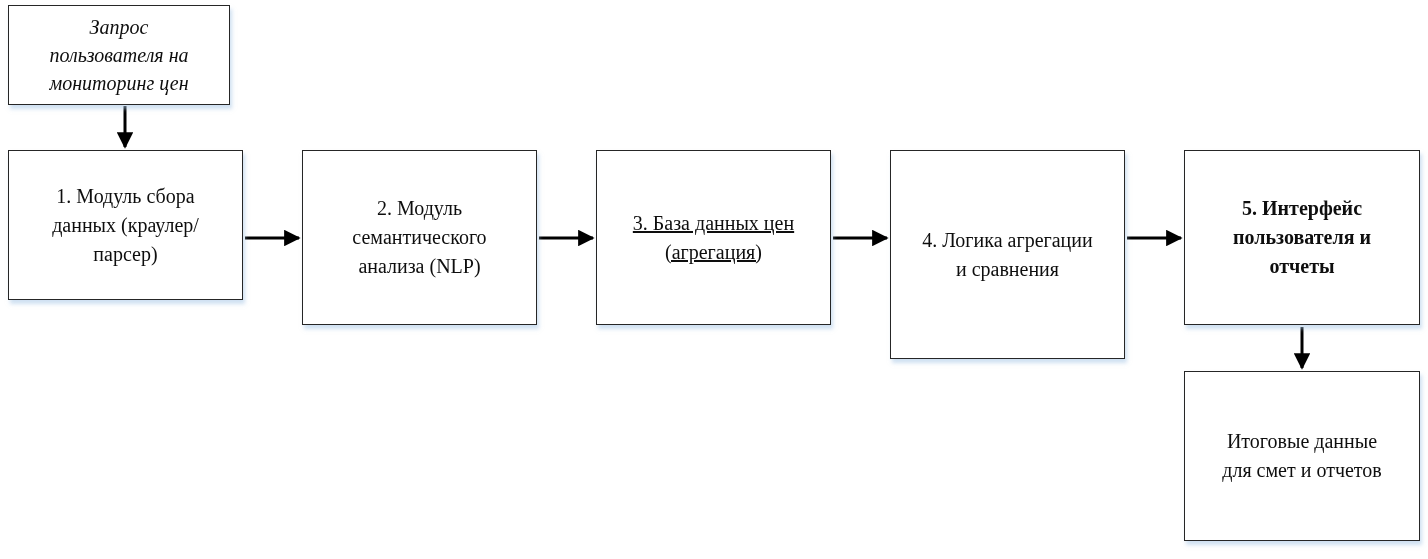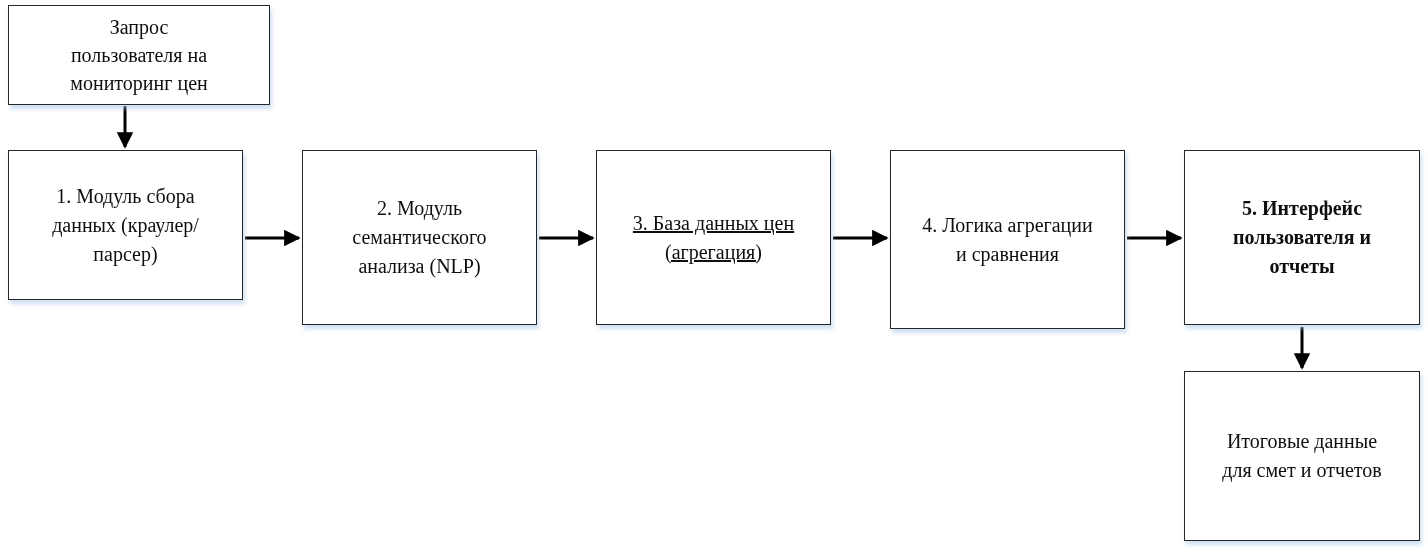--- a/index.html
+++ b/index.html
@@ -19,25 +19,25 @@
     box-shadow: 2px 4px 4px rgba(168, 198, 230, 0.55);
     display: flex;
     align-items: center;
     justify-content: center;
     text-align: center;
     font-size: 20px;
     line-height: 29px;
     color: #0e0e0e;
     white-space: pre-line;
   }
-  #node-0 { left: 8px;    top: 5px;   width: 262px; height: 100px; line-height: 28px; }
+  #node-0 { left: 8px;    top: 5px;   width: 222px; height: 100px; line-height: 28px; font-style: italic; }
   #node-1 { left: 8px;    top: 150px; width: 235px; height: 150px; }
   #node-2 { left: 302px;  top: 150px; width: 235px; height: 175px; }
   #node-3 { left: 596px;  top: 150px; width: 235px; height: 175px; text-decoration: underline; }
-  #node-4 { left: 890px;  top: 150px; width: 235px; height: 179px; }
+  #node-4 { left: 890px;  top: 150px; width: 235px; height: 209px; }
   #node-5 { left: 1184px; top: 150px; width: 236px; height: 175px; font-weight: bold; }
   #node-6 { left: 1184px; top: 371px; width: 236px; height: 170px; }
   #arrows {
     position: absolute;
     left: 0; top: 0;
     width: 1428px;
     height: 559px;
     pointer-events: none;
   }
   #arrows line { stroke: #000000; stroke-width: 3; }

